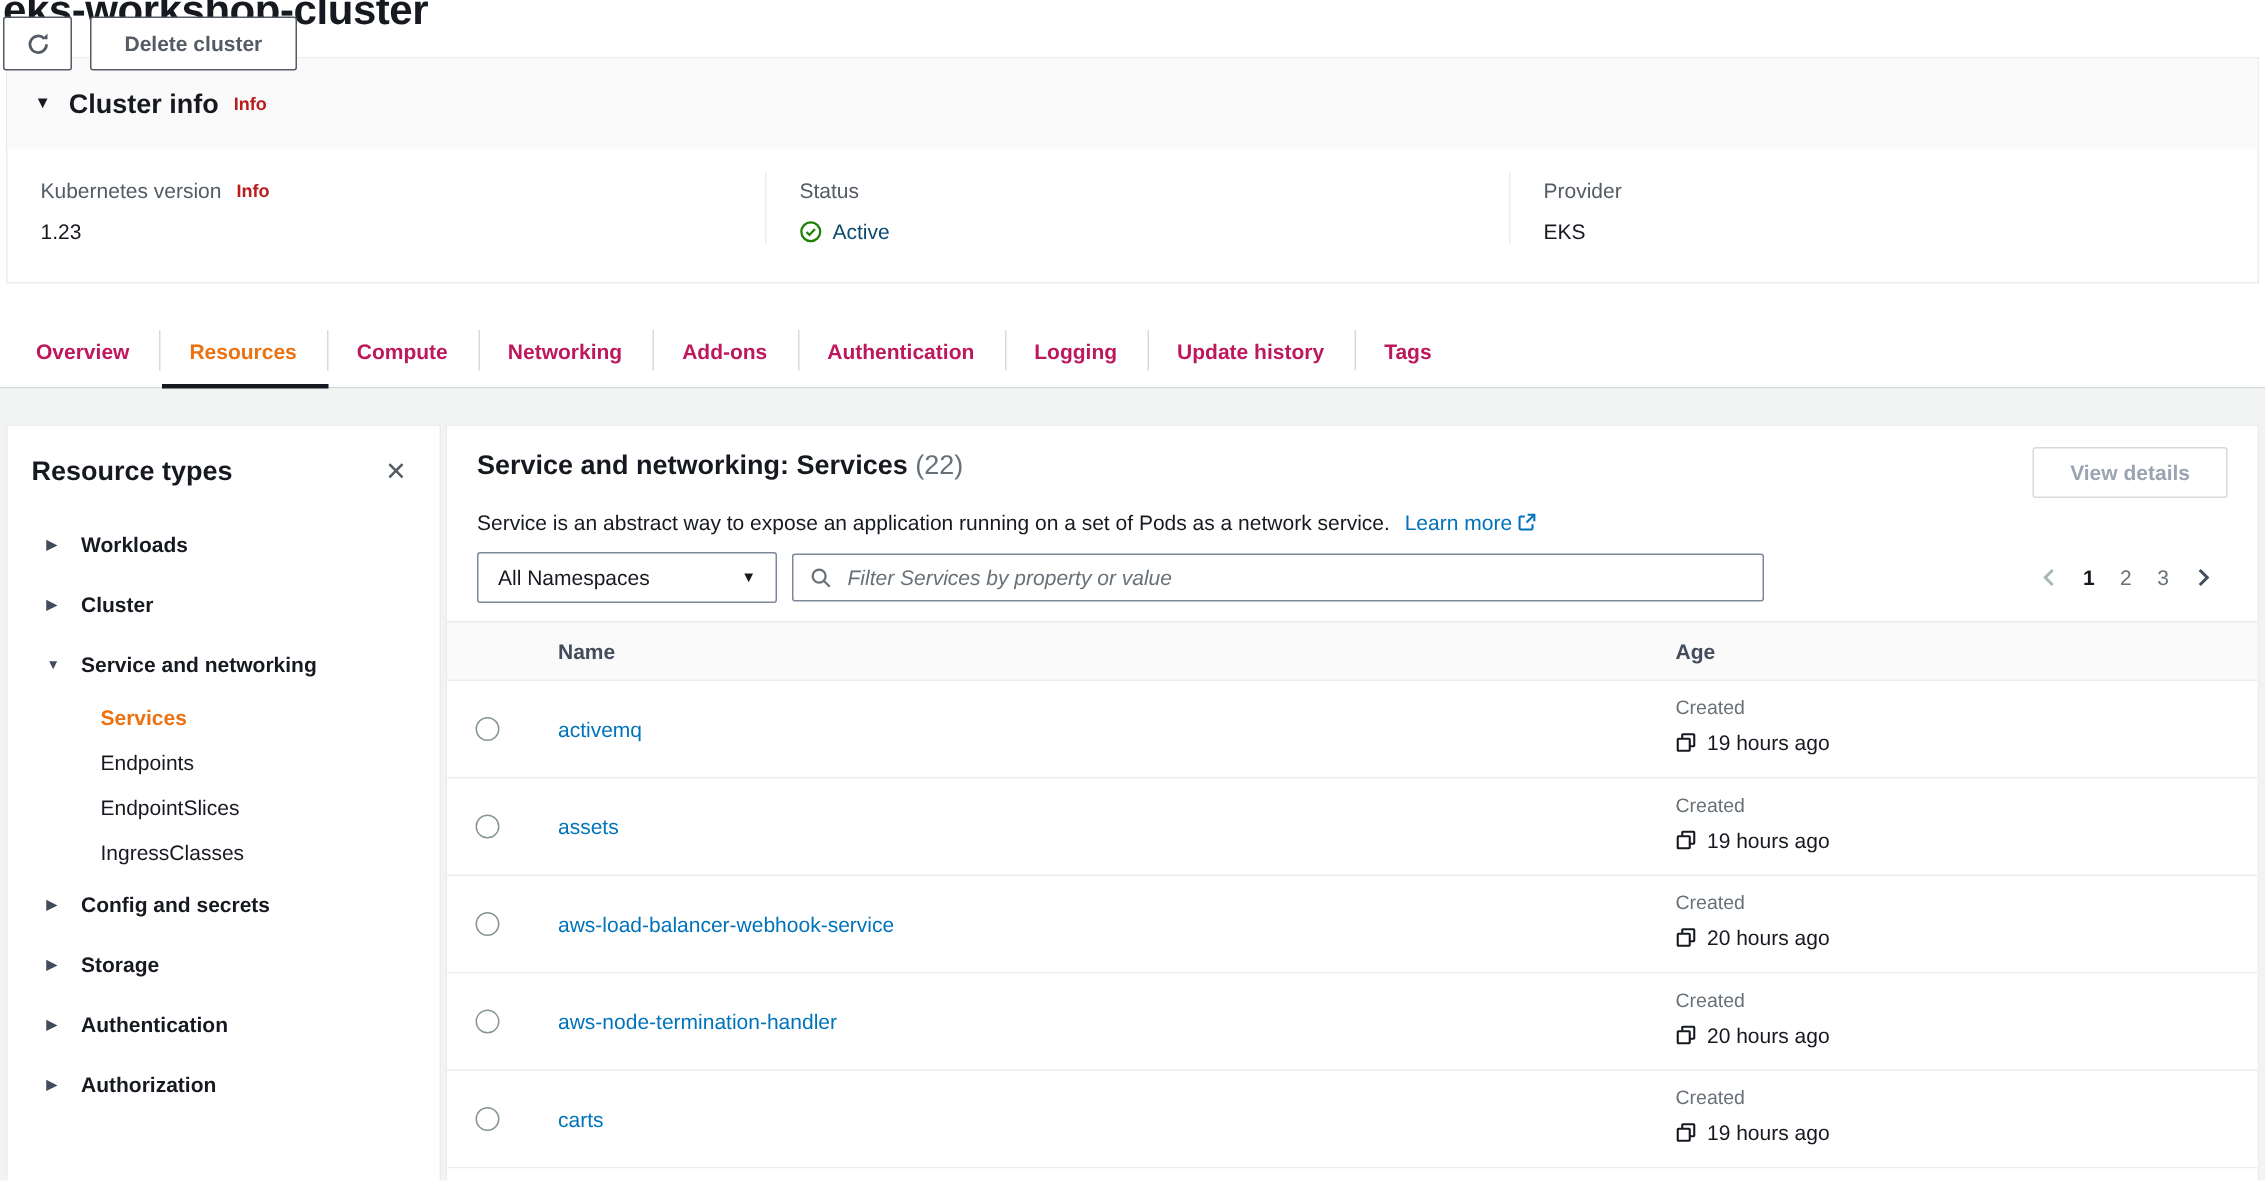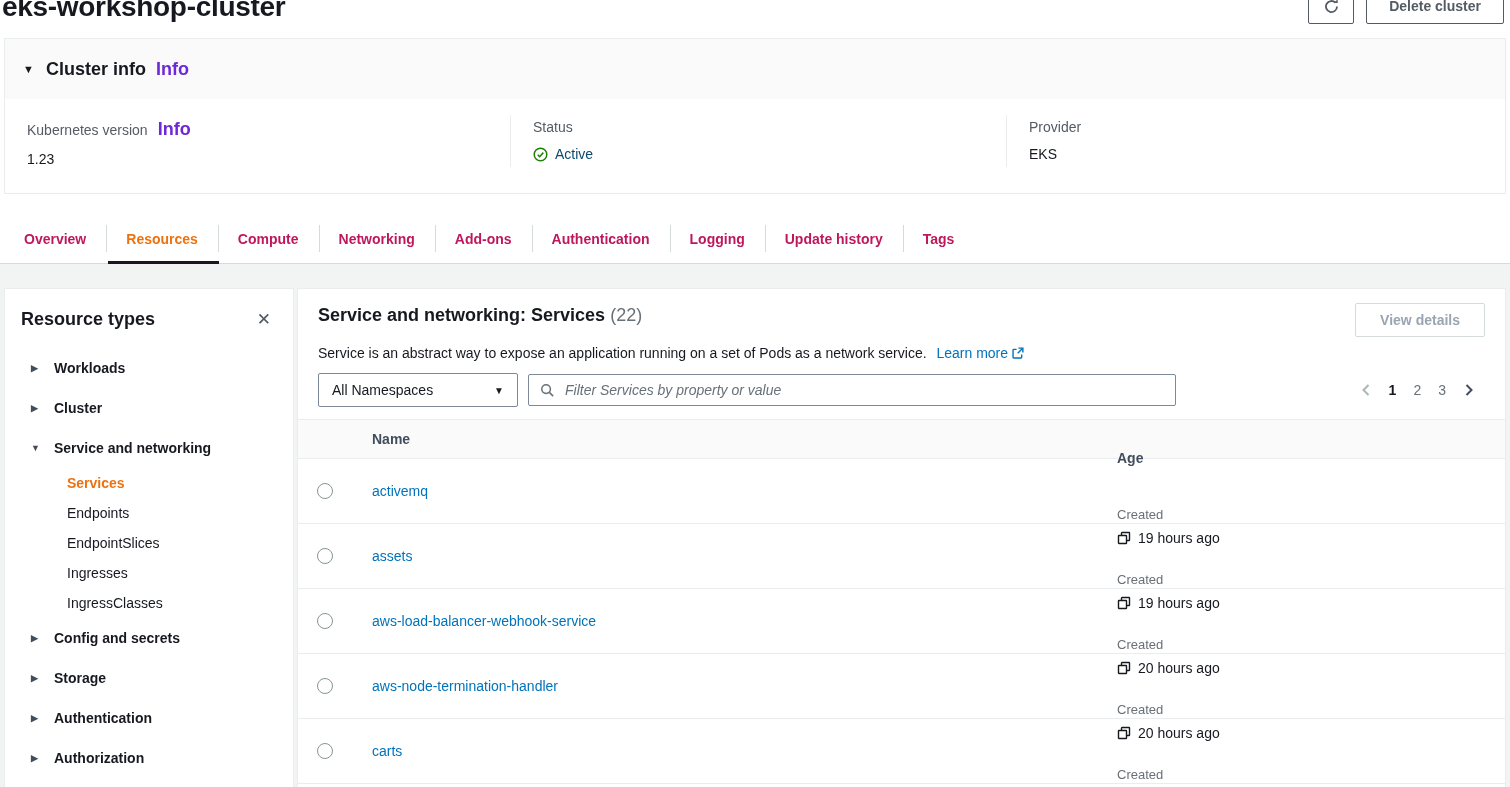--- a/index.html
+++ b/index.html
@@ -4,35 +4,35 @@
 <style>
   html, body { margin:0; padding:0; overflow:hidden; }
   body {
     width:1510px; height:787px;
     font-family:"Liberation Sans", sans-serif;
     color:#16191f; background:#fff; font-size:14px;
   }
   a { text-decoration:none; }
 
   
-  .page-header { display:flex; justify-content:space-between; align-items:flex-start; height:38px; padding:0 6px 0 2px; }
+  .page-header { display:flex; justify-content:space-between; align-items:flex-start; height:38px; padding:0 6px 0 2px;flex-direction:column; }
   .page-title { font-size:28px; font-weight:700; margin:-9px 0 0 0; letter-spacing:-0.3px; }
   .header-actions { display:flex; gap:12px; margin-top:-12px; }
   .btn { height:36px; background:#fff; border:1px solid #545b64; border-radius:2px;
          color:#545b64; font-weight:700; font-size:14px; display:flex; align-items:center;
          justify-content:center; cursor:pointer; font-family:inherit; }
   .btn-icon { width:46px; }
   .btn-delete { padding:0 22px; }
 
   
   .info-card { margin:0 4px; border:1px solid #eaeded; background:#fff; }
   .band { background:#fafafa; height:60px; display:flex; align-items:center; padding:0 18px; }
   .band .caret { font-size:11px; color:#16191f; margin-right:12px; cursor:pointer; }
   .band h2 { font-size:18px; margin:0; font-weight:700; }
-  .info-link { color:#6d28d9; font-size:18px; font-weight:700; margin-left:10px; cursor:pointer; }
+  .info-link { color:#b91c1c; font-size:12px; font-weight:700; margin-left:10px; cursor:pointer; }
   .info-grid { display:flex; padding:16px 0 26px; }
   .info-col { box-sizing:border-box; padding:4px 22px 0; }
   .info-col.c1 { width:505px; }
   .info-col.c2 { width:496px; border-left:1px solid #eaeded; }
   .info-col.c3 { flex:1; border-left:1px solid #eaeded; }
   .field-label { font-size:14px; color:#545b64; display:flex; align-items:center; }
   .field-value { margin-top:11px; font-size:14px; color:#16191f; }
   .status-active { color:#0c4a6e; display:flex; align-items:flex-end; gap:7px; }
 
   
@@ -80,21 +80,21 @@
   .page-num.current { color:#16191f; font-weight:700; }
   .chev { cursor:pointer; display:flex; }
 
   
   .table { margin:12px -20px 0; }
   .thead { display:flex; align-items:center; height:38px; background:#fafafa;
            border-top:1px solid #eaeded; border-bottom:1px solid #eaeded;
            font-weight:700; font-size:14px; color:#414d5c; }
   .cell-sel { flex:0 0 54px; display:flex; justify-content:center; }
   .cell-name { flex:1; padding-left:20px; min-width:0; }
-  .cell-age { flex:0 0 410px; box-sizing:border-box; padding-left:22px; position:relative;margin-top:38px; }
+  .cell-age { flex:0 0 410px; box-sizing:border-box; padding-left:22px; position:relative; }
   .thead .cell-age::before { content:''; position:absolute; left:0; top:9px; bottom:9px; width:1px; background:#d5dbdb; }
   .row { display:flex; align-items:center; height:64px; border-bottom:1px solid #eaeded; background:#fff; }
   .radio { width:14px; height:14px; border:1px solid #879596; border-radius:50%; background:#fff; cursor:pointer; }
   .svc-link { color:#0073bb; font-size:14px; }
   .row .cell-age { align-self:stretch; padding-top:10px; }
   .created { font-size:13px; color:#687078; }
   .age-line { display:flex; align-items:center; gap:7px; margin-top:8px; font-size:14px; color:#16191f; }
 </style>
 </head>
 <body>
@@ -201,24 +201,20 @@
         <div class="side-item">
 
           <span>Endpoints</span>
         </div>
 
         <div class="side-item">
 
           <span>EndpointSlices</span>
         </div>
 
-        <div class="side-item">
-
-          <span>Ingresses</span>
-        </div>
 
         <div class="side-item">
 
           <span>IngressClasses</span>
         </div>
 
         <div class="side-item group">
           <span class="tri">▶</span>
           <span>Config and secrets</span>
         </div>

